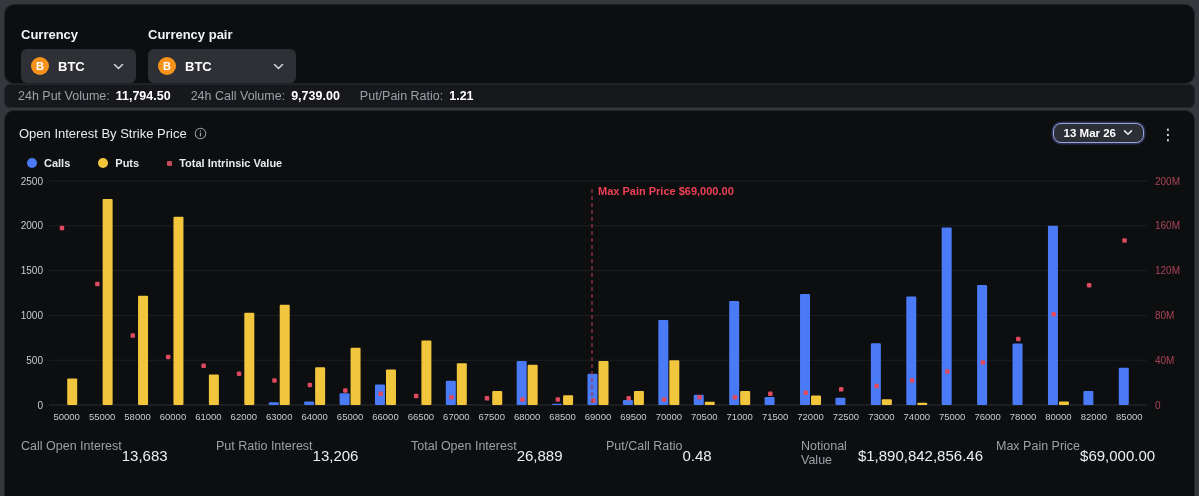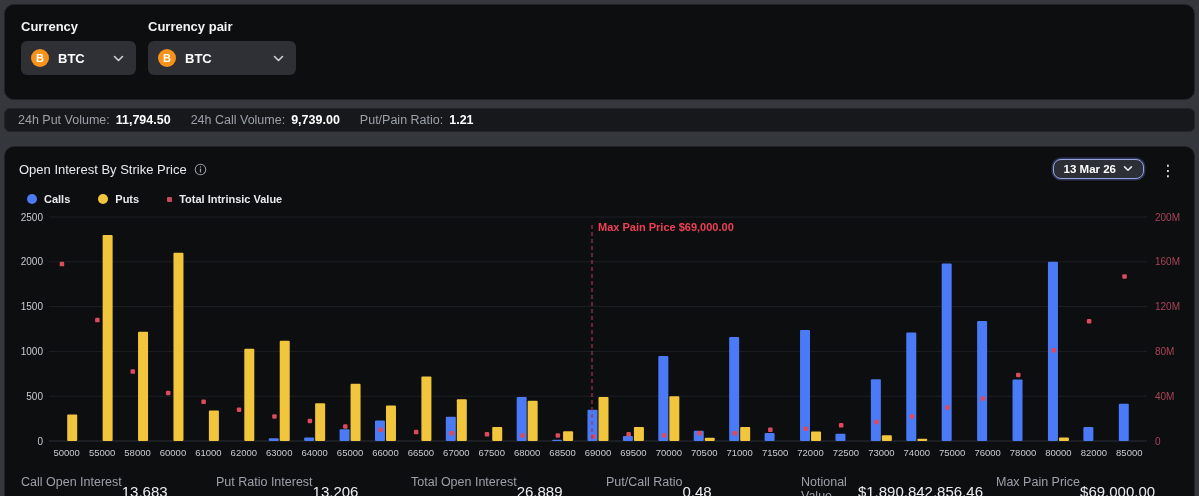--- a/index.html
+++ b/index.html
@@ -7,41 +7,41 @@
   body {
     background:#34373c;
     font-family:"Liberation Sans","DejaVu Sans",sans-serif;
     padding:4px;
     color:#e8eaed;
     overflow:hidden;
   }
   .panel { background:#0d0e10; border:1px solid #1f2226; border-radius:10px; }
 
   
-  .filters { height:96px; padding:14px 16px 0 16px; display:flex; gap:12px; margin-bottom:8px; }
+  .filters { height:80px; padding:22px 16px 0 16px; display:flex; gap:12px; margin-bottom:0; }
   .filter-group { display:flex; flex-direction:column; }
   .filter-label { font-size:13px; font-weight:700; color:#f1f3f4; margin-bottom:7px; }
   .dropdown {
     height:34px; background:#2e3036; border-radius:6px; display:flex; align-items:center;
     padding:0 12px 0 10px; gap:9px; cursor:pointer;
   }
   .dd-currency { width:115px; }
   .dd-pair { width:148px; }
   .coin {
     width:18px; height:18px; border-radius:50%; background:#f7931a; color:#fff;
     display:flex; align-items:center; justify-content:center;
     font-size:11px; font-weight:800; flex:0 0 18px;
   }
   .dd-value { font-size:13px; font-weight:700; color:#fff; flex:1; }
   .chev { flex:0 0 auto; display:flex; }
 
   
   .volbar {
     height:24px; background:#17181b; border:1px solid #222529; border-radius:6px;
-    display:flex; align-items:center; padding:0 13px; gap:6px; margin-bottom:14px;
+    display:flex; align-items:center; padding:0 13px; gap:6px; margin-bottom:2px;
     font-size:12.5px;
   }
   .volbar .lbl { color:#9ba1a9; }
   .volbar .val { color:#fff; font-weight:700; margin-right:14px; }
 
   
   .chart-panel { height:452px; padding:10px 14px 8px 14px; display:flex; flex-direction:column; }
   .chart-header { display:flex; align-items:center; justify-content:space-between; height:24px; }
   .chart-title-wrap { display:flex; align-items:center; gap:7px; }
   .chart-title { font-size:13px; font-weight:400; color:#e8eaed; }

